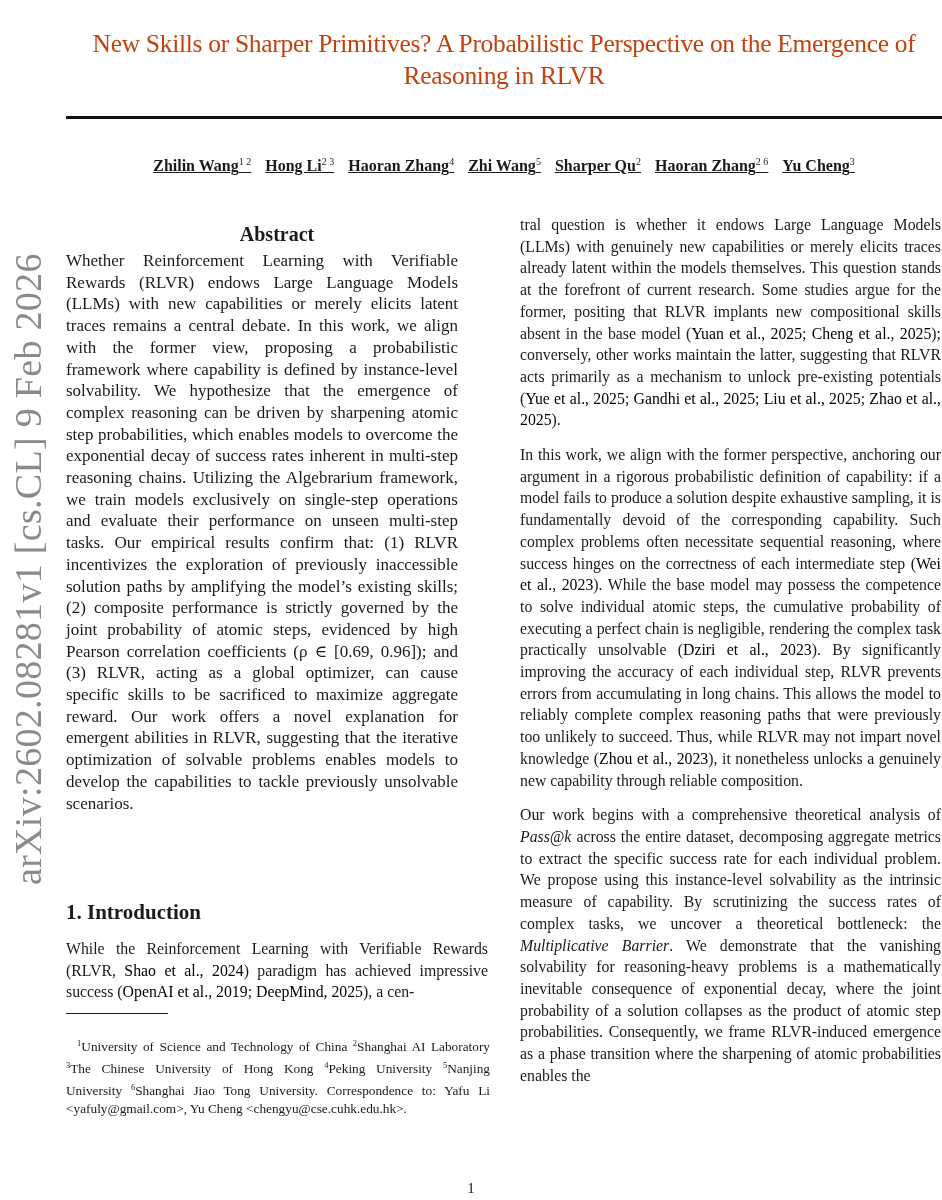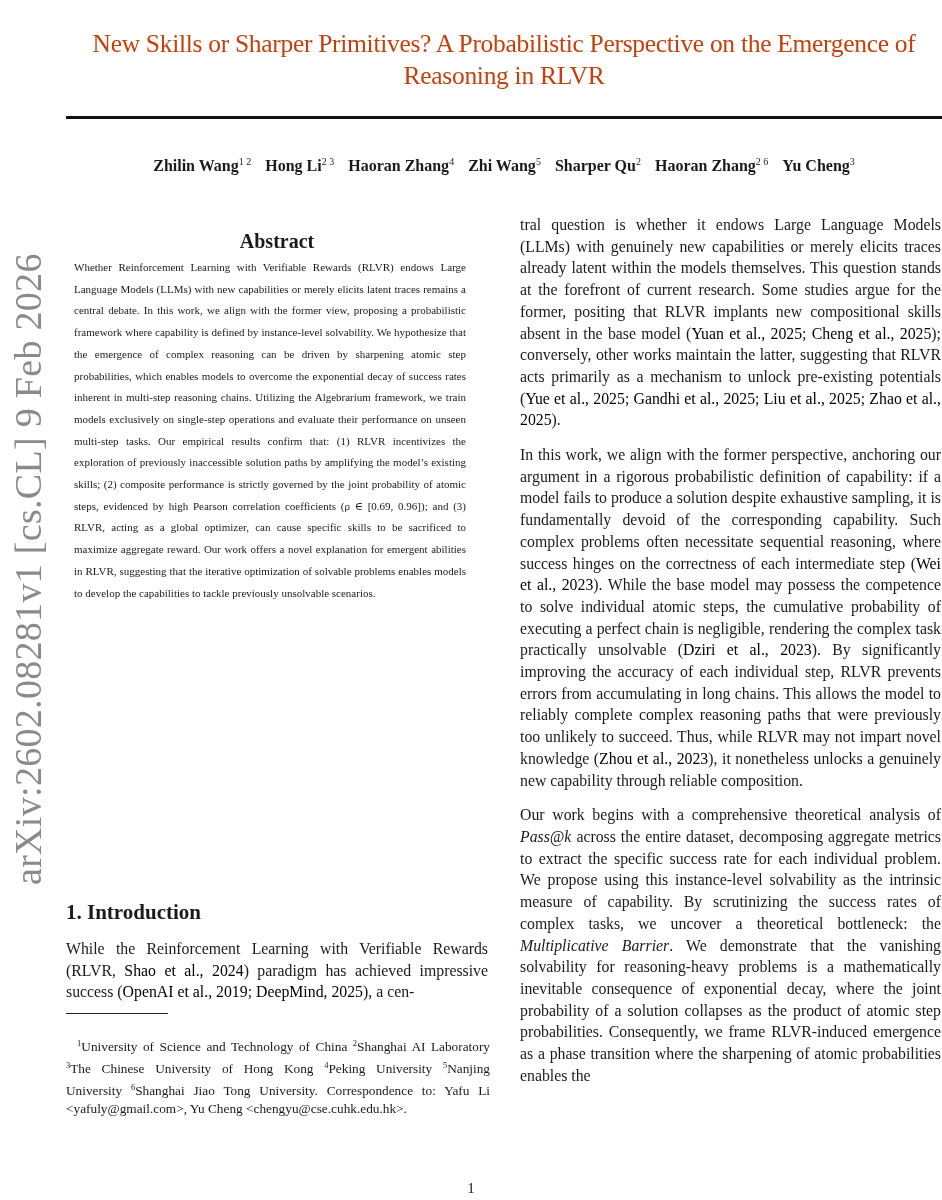--- a/index.html
+++ b/index.html
@@ -15,29 +15,29 @@
   .title {
     position: absolute; left: 66px; top: 28px; width: 876px;
     text-align: center; font-weight: normal; font-size: 25.5px; line-height: 32px;
     letter-spacing: -0.3px; color: #c2410c;
   }
   .title-rule { position: absolute; left: 66px; top: 116px; width: 876px; height: 3px; background: #111; }
   .authors {
     position: absolute; left: 66px; top: 156px; width: 876px; text-align: center;
     font-weight: bold; font-size: 16px; white-space: nowrap;
   }
-  .authors .author { margin: 0 5px; }
+  .authors .author { margin: 0 5px; text-decoration: underline; }
   .authors sup { font-weight: normal; font-size: 10px; vertical-align: 6px; }
-  .col-left { position: absolute; left: 66px; top: 228px; width: 422px; }
+  .col-left { position: absolute; left: 66px; top: 221px; width: 422px; }
   .col-right { position: absolute; left: 520px; top: 214px; width: 421px; }
   .abstract-heading {
     text-align: center; font-weight: bold; font-size: 20px; margin: 2px 0 4px 0;
   }
   .abstract-body {
-    margin-left: 8px; width: 392px; font-size: 11px; line-height: 21.7px;
+    width: 392px; font-size: 17px; line-height: 21.7px;
     text-align: justify; hyphens: manual;
   }
   .section-heading {
     position: absolute; left: 66px; top: 900px; font-weight: bold; font-size: 21px;
   }
   .intro-left {
     position: absolute; left: 66px; top: 938px; width: 422px;
     font-size: 15.8px; line-height: 21.7px; text-align: justify;
   }
   .fn-rule { position: absolute; left: 66px; top: 1013px; width: 102px; height: 1px; background: #222; }

